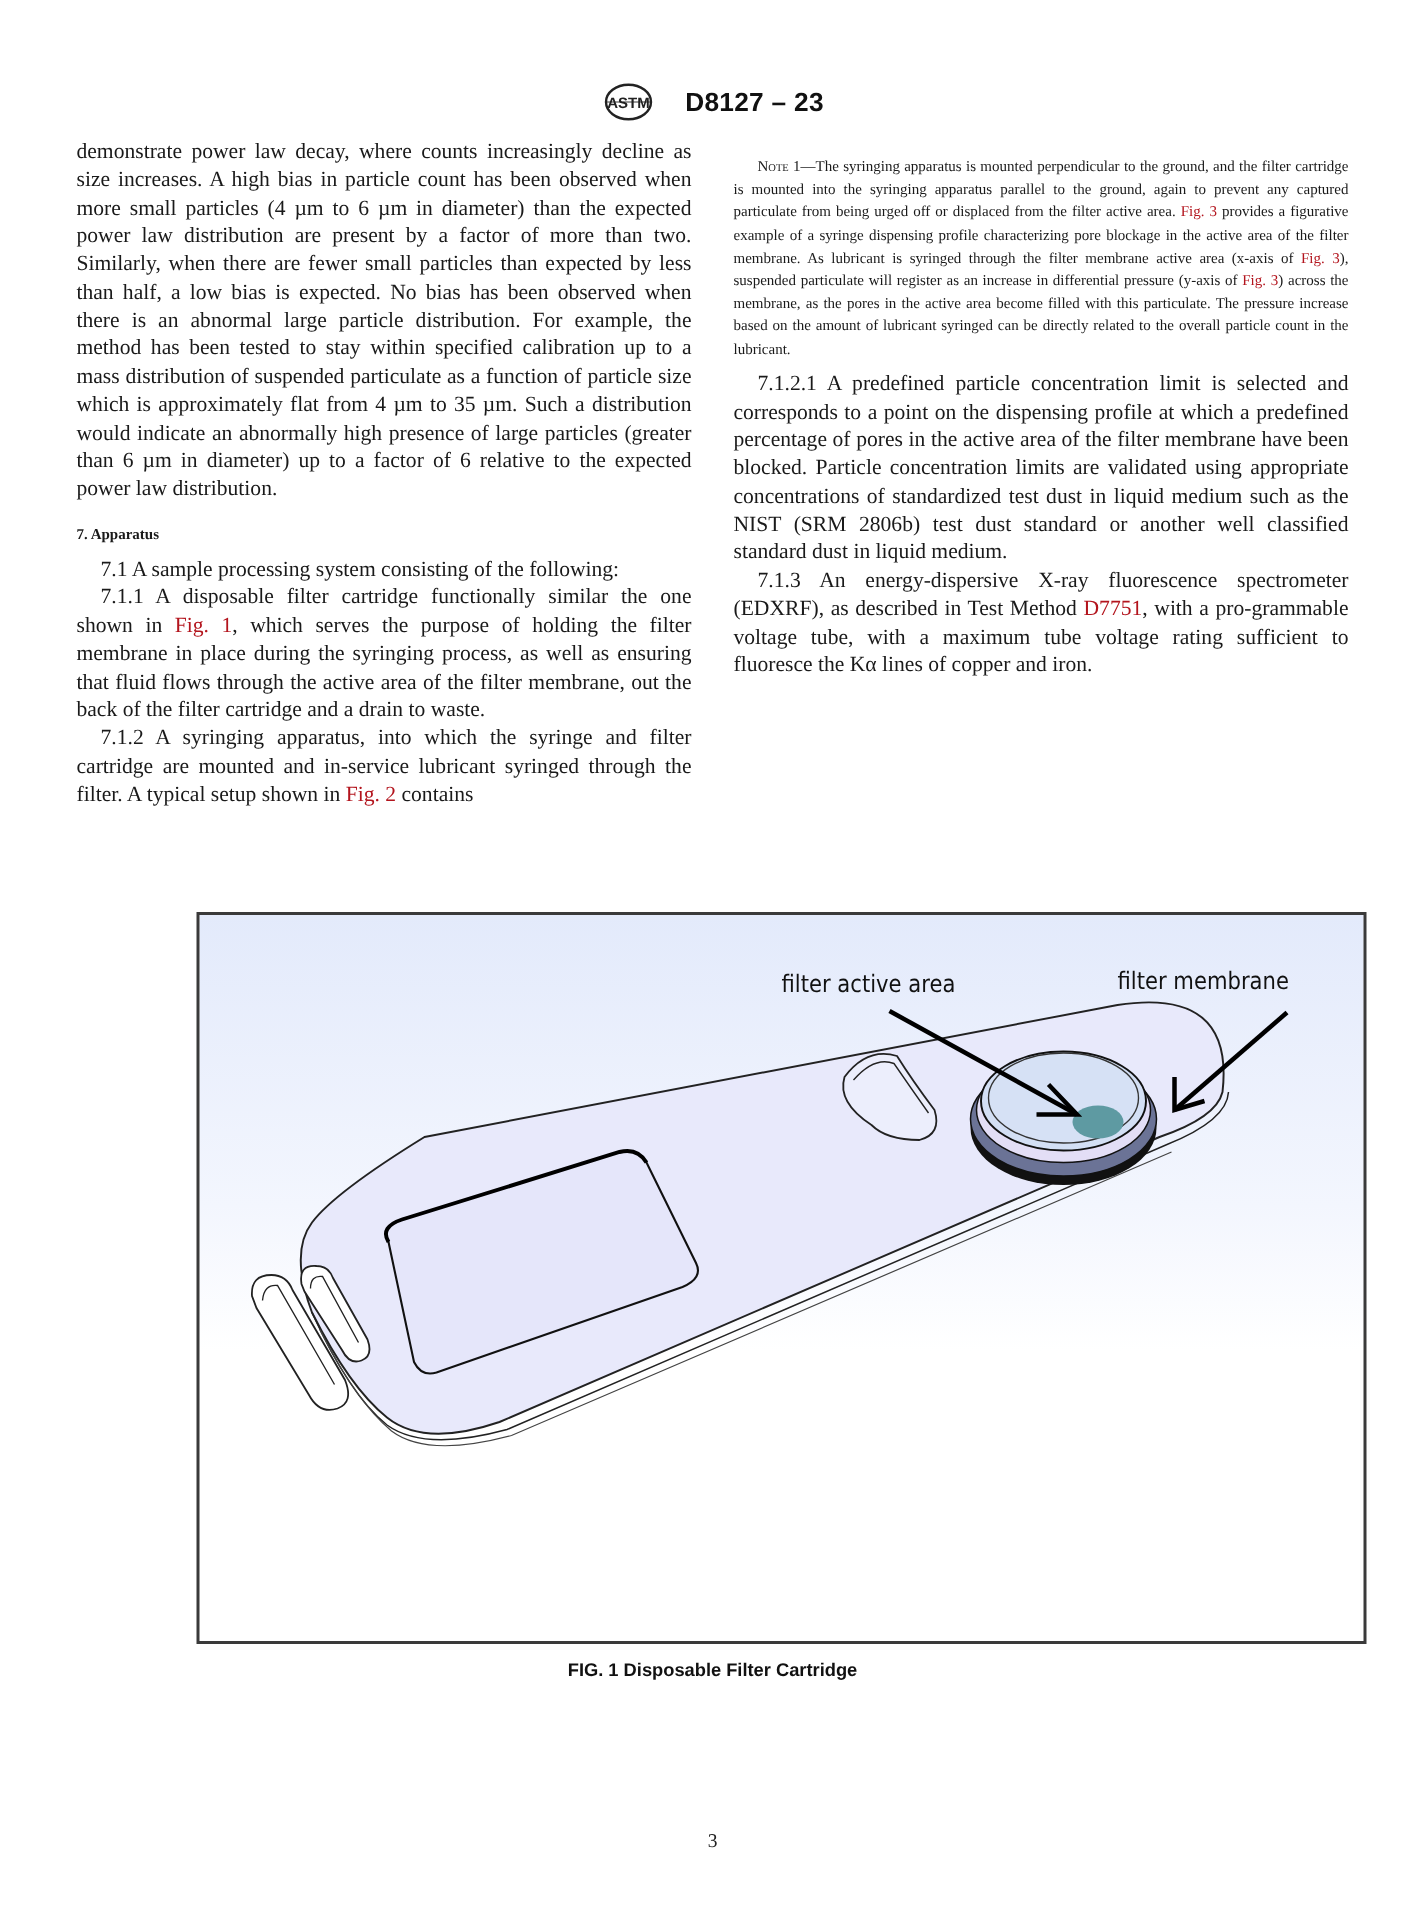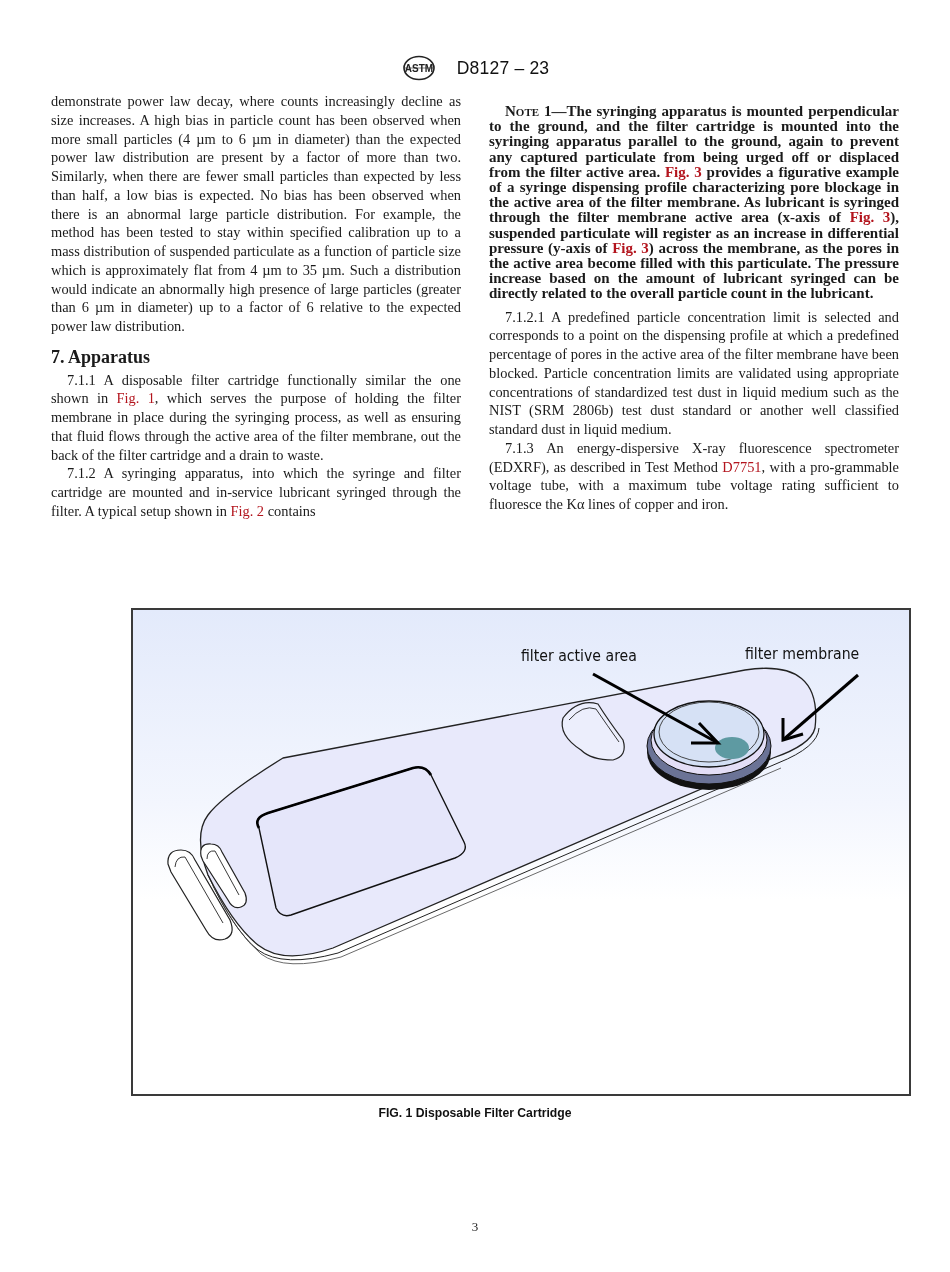--- a/index.html
+++ b/index.html
@@ -1,28 +1,28 @@
 <!DOCTYPE html>
 <html><head>
   <meta charset="utf-8">
   <style>
     html, body { margin: 0; padding: 0; background: #ffffff; }
     body { width: 950px; height: 1272px; position: relative; overflow: hidden;
            font-family: "Liberation Serif", "DejaVu Serif", serif; color: #1a1a1a; }
     .header { position: absolute; top: 55px; left: 0; width: 950px; text-align: center; }
     .header .logo { display: inline-block; vertical-align: middle; width: 36px; height: 26px; margin-right: 16px; }
     .header .code { display: inline-block; vertical-align: middle; font-family: "Liberation Sans", "DejaVu Sans", sans-serif;
-                    font-weight: normal; font-size: 17.5px; color: #111; letter-spacing: 0.2px; }
+                    font-weight: bold; font-size: 17.5px; color: #111; letter-spacing: 0.2px; }
     .col { position: absolute; top: 92px; width: 410px; font-size: 14.4px; line-height: 18.75px; text-align: justify; }
     .col.left { left: 51px; }
     .col.right { left: 489px; }
     .col p { margin: 0; }
     .indent { text-indent: 16px; }
-    .section-heading { font-weight: bold; margin-top: 12px !important; margin-bottom: 4px !important; font-size: 18px; }
-    .note { font-size: 15px; line-height: 15.2px; margin-top: 12px !important; margin-bottom: 6px !important; text-indent: 16px; font-weight: bold; }
+    .section-heading { font-weight: bold; margin-top: 12px !important; margin-bottom: 4px !important; font-size: 10px; }
+    .note { font-size: 10px; line-height: 15.2px; margin-top: 12px !important; margin-bottom: 6px !important; text-indent: 16px; }
     .note .sc { font-variant: small-caps; }
     .link { color: #b3141d; }
     .figure { position: absolute; left: 83px; top: 608px; width: 780px; height: 488px;
               border: 2px solid #3a3a3a; box-sizing: border-box;
               background: linear-gradient(to bottom, #e3eafb 0%, #f3f6fe 40%, #ffffff 60%, #ffffff 100%); overflow: hidden; margin-left: 48px; }
     .figure svg { position: absolute; left: 0; top: 0; }
     .fig-label { position: absolute; font-family: "DejaVu Sans", "Liberation Sans", sans-serif; font-size: 16px; color: #111;
                  transform: scaleX(0.88); transform-origin: left center; white-space: nowrap; }
     .caption { position: absolute; top: 1106px; left: 0; width: 950px; text-align: center;
                font-family: "Liberation Sans", "DejaVu Sans", sans-serif; font-weight: bold; font-size: 12.2px; color: #111; }
@@ -38,20 +38,21 @@
       <text x="18" y="17" text-anchor="middle" font-family="Liberation Sans, sans-serif" font-weight="bold" font-size="10" fill="#222">ASTM</text>
       <line x1="3" y1="13" x2="33" y2="13" stroke="#222" stroke-width="0.6"></line>
     </svg>
   </span>
   <span class="code">D8127 – 23</span>
 </div>
 
 <div class="col left">
   <p>demonstrate power law decay, where counts increasingly decline as size increases. A high bias in particle count has been observed when more small particles (4 µm to 6 µm in diameter) than the expected power law distribution are present by a factor of more than two. Similarly, when there are fewer small particles than expected by less than half, a low bias is expected. No bias has been observed when there is an abnormal large particle distribution. For example, the method has been tested to stay within specified calibration up to a mass distribution of suspended particulate as a function of particle size which is approximately flat from 4 µm to 35 µm. Such a distribution would indicate an abnormally high presence of large particles (greater than 6 µm in diameter) up to a factor of 6 relative to the expected power law distribution.</p>
   <p class="section-heading">7.  Apparatus</p>
+  <p class="indent">7.1  A sample processing system consisting of the following:</p>
   <p class="indent"><span>7.1.1  A disposable filter cartridge functionally similar the one shown in </span><span class="link">Fig. 1</span><span>, which serves the purpose of holding the filter membrane in place during the syringing process, as well as ensuring that fluid flows through the active area of the filter membrane, out the back of the filter cartridge and a drain to waste.</span></p>
   <p class="indent"><span>7.1.2  A syringing apparatus, into which the syringe and filter cartridge are mounted and in-service lubricant syringed through the filter. A typical setup shown in </span><span class="link">Fig. 2</span><span> contains</span></p>
 </div>
 
 <div class="col right">
   <p class="note"><span class="sc">Note</span><span> 1—The syringing apparatus is mounted perpendicular to the ground, and the filter cartridge is mounted into the syringing apparatus parallel to the ground, again to prevent any captured particulate from being urged off or displaced from the filter active area. </span><span class="link">Fig. 3</span><span> provides a figurative example of a syringe dispensing profile characterizing pore blockage in the active area of the filter membrane. As lubricant is syringed through the filter membrane active area (x-axis of </span><span class="link">Fig. 3</span><span>), suspended particulate will register as an increase in differential pressure (y-axis of </span><span class="link">Fig. 3</span><span>) across the membrane, as the pores in the active area become filled with this particulate. The pressure increase based on the amount of lubricant syringed can be directly related to the overall particle count in the lubricant.</span></p>
   <p class="indent">7.1.2.1  A predefined particle concentration limit is selected and corresponds to a point on the dispensing profile at which a predefined percentage of pores in the active area of the filter membrane have been blocked. Particle concentration limits are validated using appropriate concentrations of standardized test dust in liquid medium such as the NIST (SRM 2806b) test dust standard or another well classified standard dust in liquid medium.</p>
   <p class="indent"><span>7.1.3  An energy-dispersive X-ray fluorescence spectrometer (EDXRF), as described in Test Method </span><span class="link">D7751</span><span>, with a pro-grammable voltage tube, with a maximum tube voltage rating sufficient to fluoresce the Kα lines of copper and iron.</span></p>
 </div>
 

